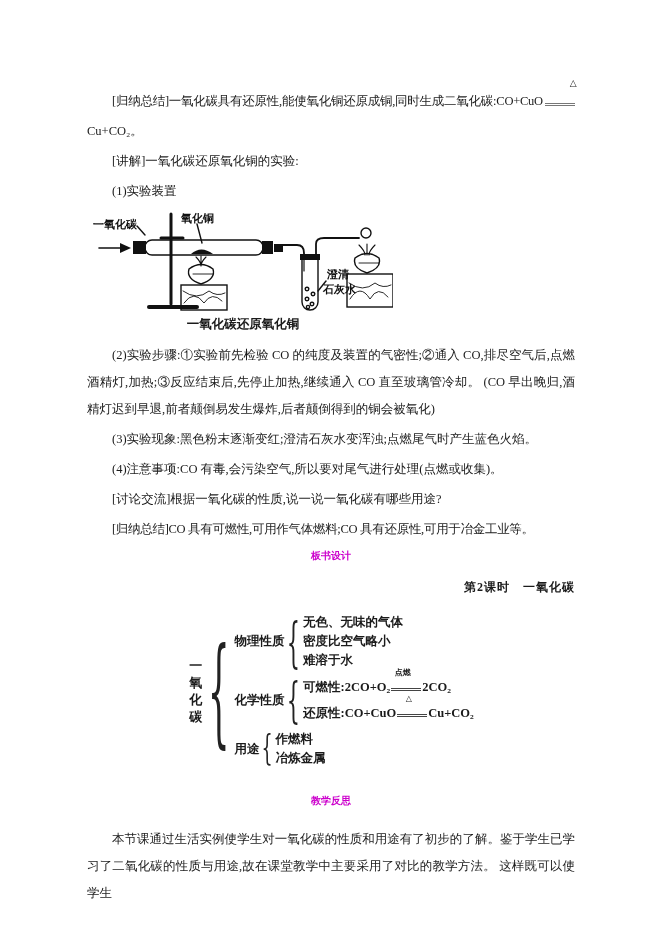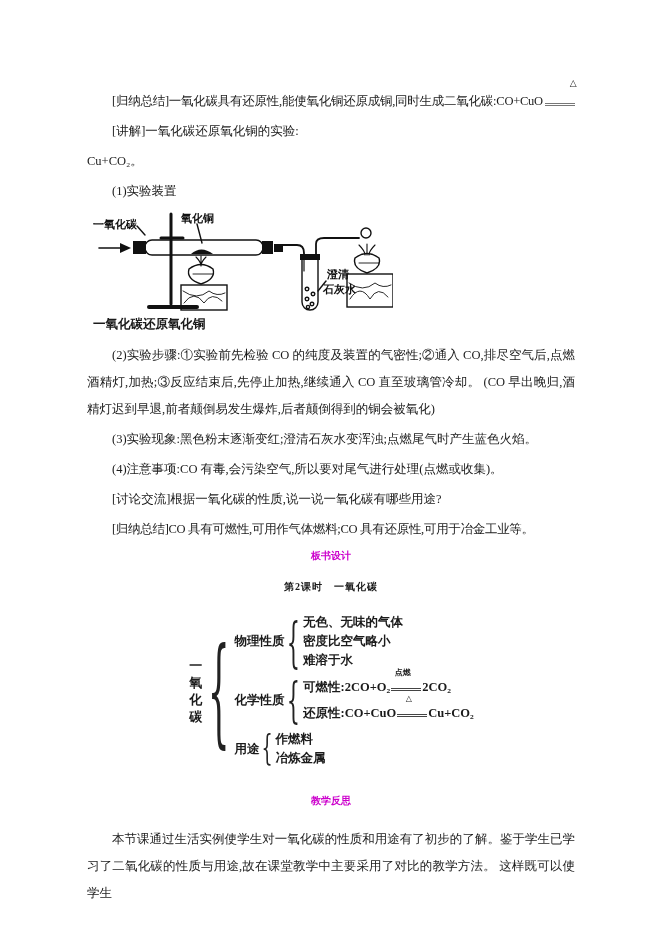--- a/index.html
+++ b/index.html
@@ -28,31 +28,31 @@
   }
   .rx .cond{
     position:absolute;left:0;right:0;top:-14px;
     text-align:center;font-size:9px;line-height:12px;letter-spacing:0;
   }
 
   
   .figure{width:312px;margin:6px 0 8px 6px;}
   .figure svg{display:block;}
   .fig-caption{
-    width:300px;font-weight:bold;
+    width:300px;text-align:center;font-weight:bold;
     font-size:12.5px;line-height:20px;margin-top:1px;
   }
 
   
   .mag-heading{
     color:#cc00cc;text-align:center;font-weight:bold;
     font-size:10px;line-height:18px;margin:4px 0 0 0;
   }
   .lesson-title{
-    text-align:center;font-weight:bold;font-size:10px;line-height:18px;
+    text-align:right;font-weight:bold;font-size:12px;line-height:18px;
     margin:13px 0 0 0;letter-spacing:1px;
   }
 
   
   .mindmap{
     display:flex;align-items:center;width:fit-content;
     margin:15px auto 0 auto;font-weight:bold;
   }
   .mm-root{
     width:15px;font-size:13px;line-height:17px;text-align:center;
@@ -81,23 +81,23 @@
     font-size:8px;line-height:10px;font-weight:bold;
   }
 </style>
 </head>
 <body>
 
 <div class="page">
   <div class="content">
 
     <p class="para tight"><span>[归纳总结]一氧化碳具有还原性,能使氧化铜还原成铜,同时生成二氧化碳:CO+CuO</span><span class="rx"><span class="cond">△</span></span></p>
+    <p class="para noindent" style="margin-top:0;">Cu+CO₂。</p>
+
     <p class="para">[讲解]一氧化碳还原氧化铜的实验:</p>
-
-    <p class="para noindent" style="margin-top:0;">Cu+CO₂。</p>
     <p class="para">(1)实验装置</p>
 
     <div class="figure">
       <svg width="300" height="102" viewBox="0 0 300 102" fill="none" stroke="#111" stroke-width="1.4" stroke-linecap="round">
 
         <line x1="78" y1="3" x2="78" y2="93" stroke-width="3"></line>
         <line x1="56" y1="96" x2="104" y2="96" stroke-width="4"></line>
         <line x1="68" y1="27" x2="90" y2="27" stroke-width="3"></line>
 
         <text x="0" y="17" font-size="11" font-weight="bold" fill="#111" stroke="none">一氧化碳</text>

